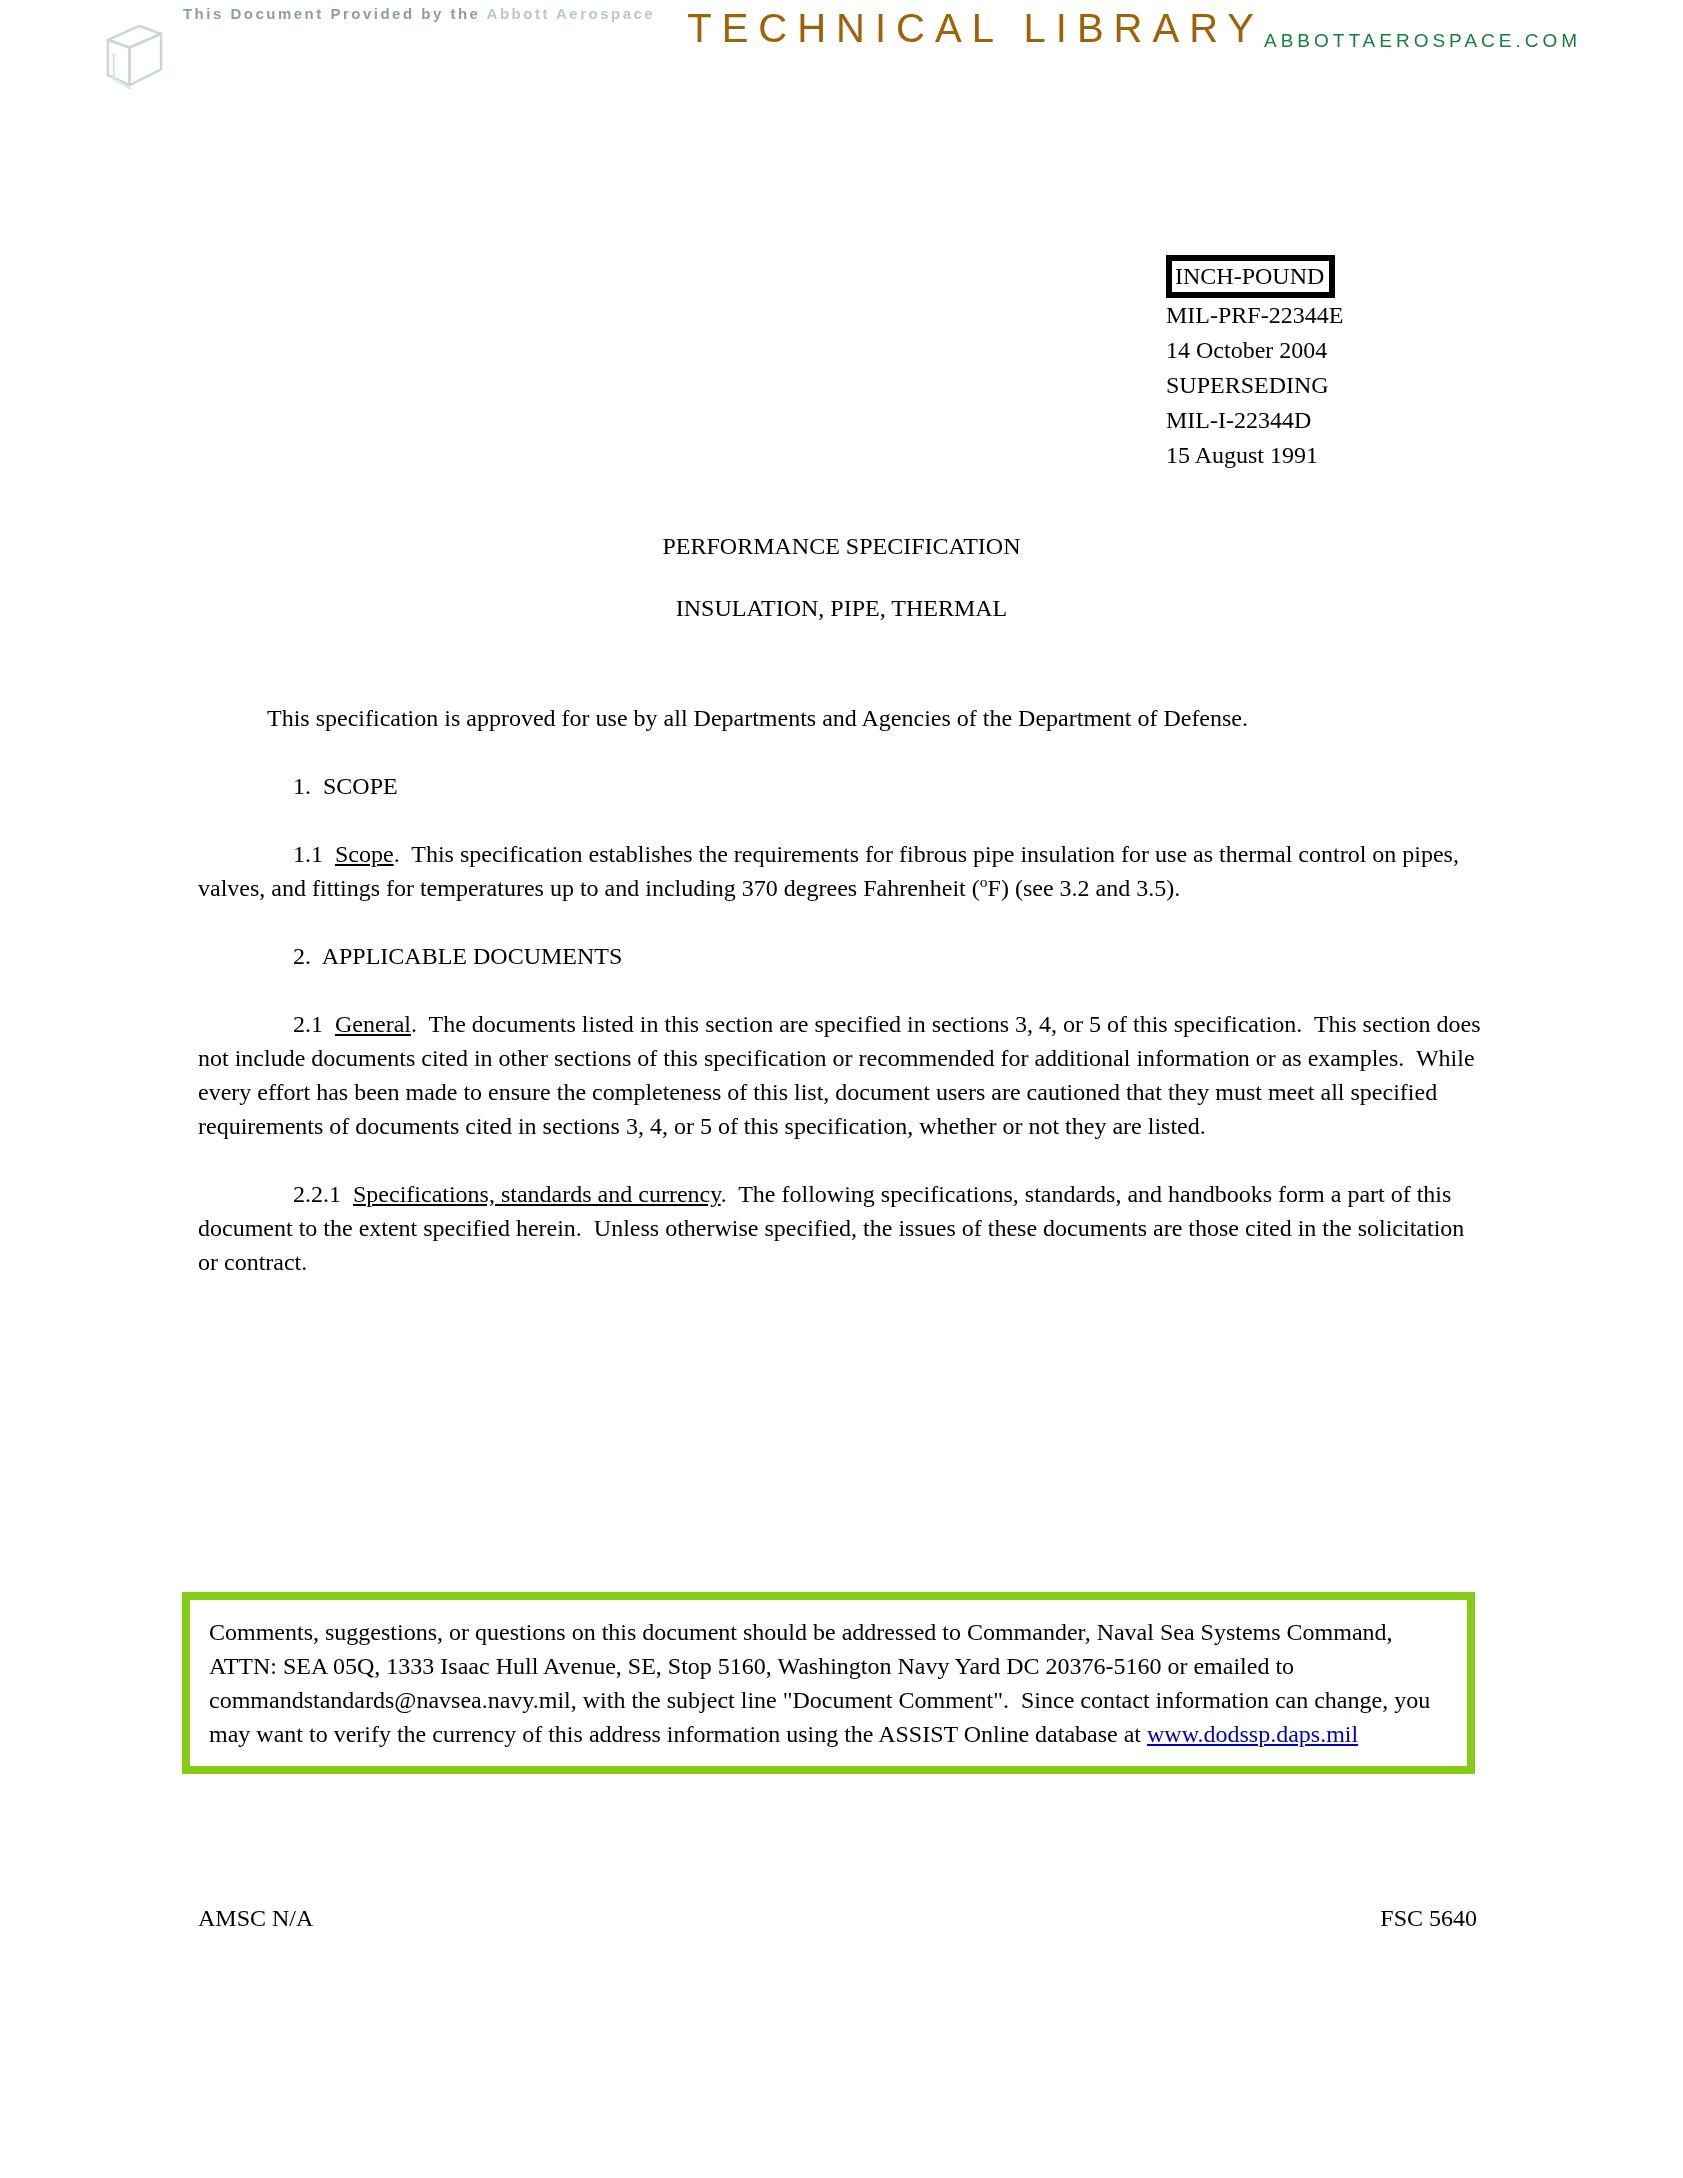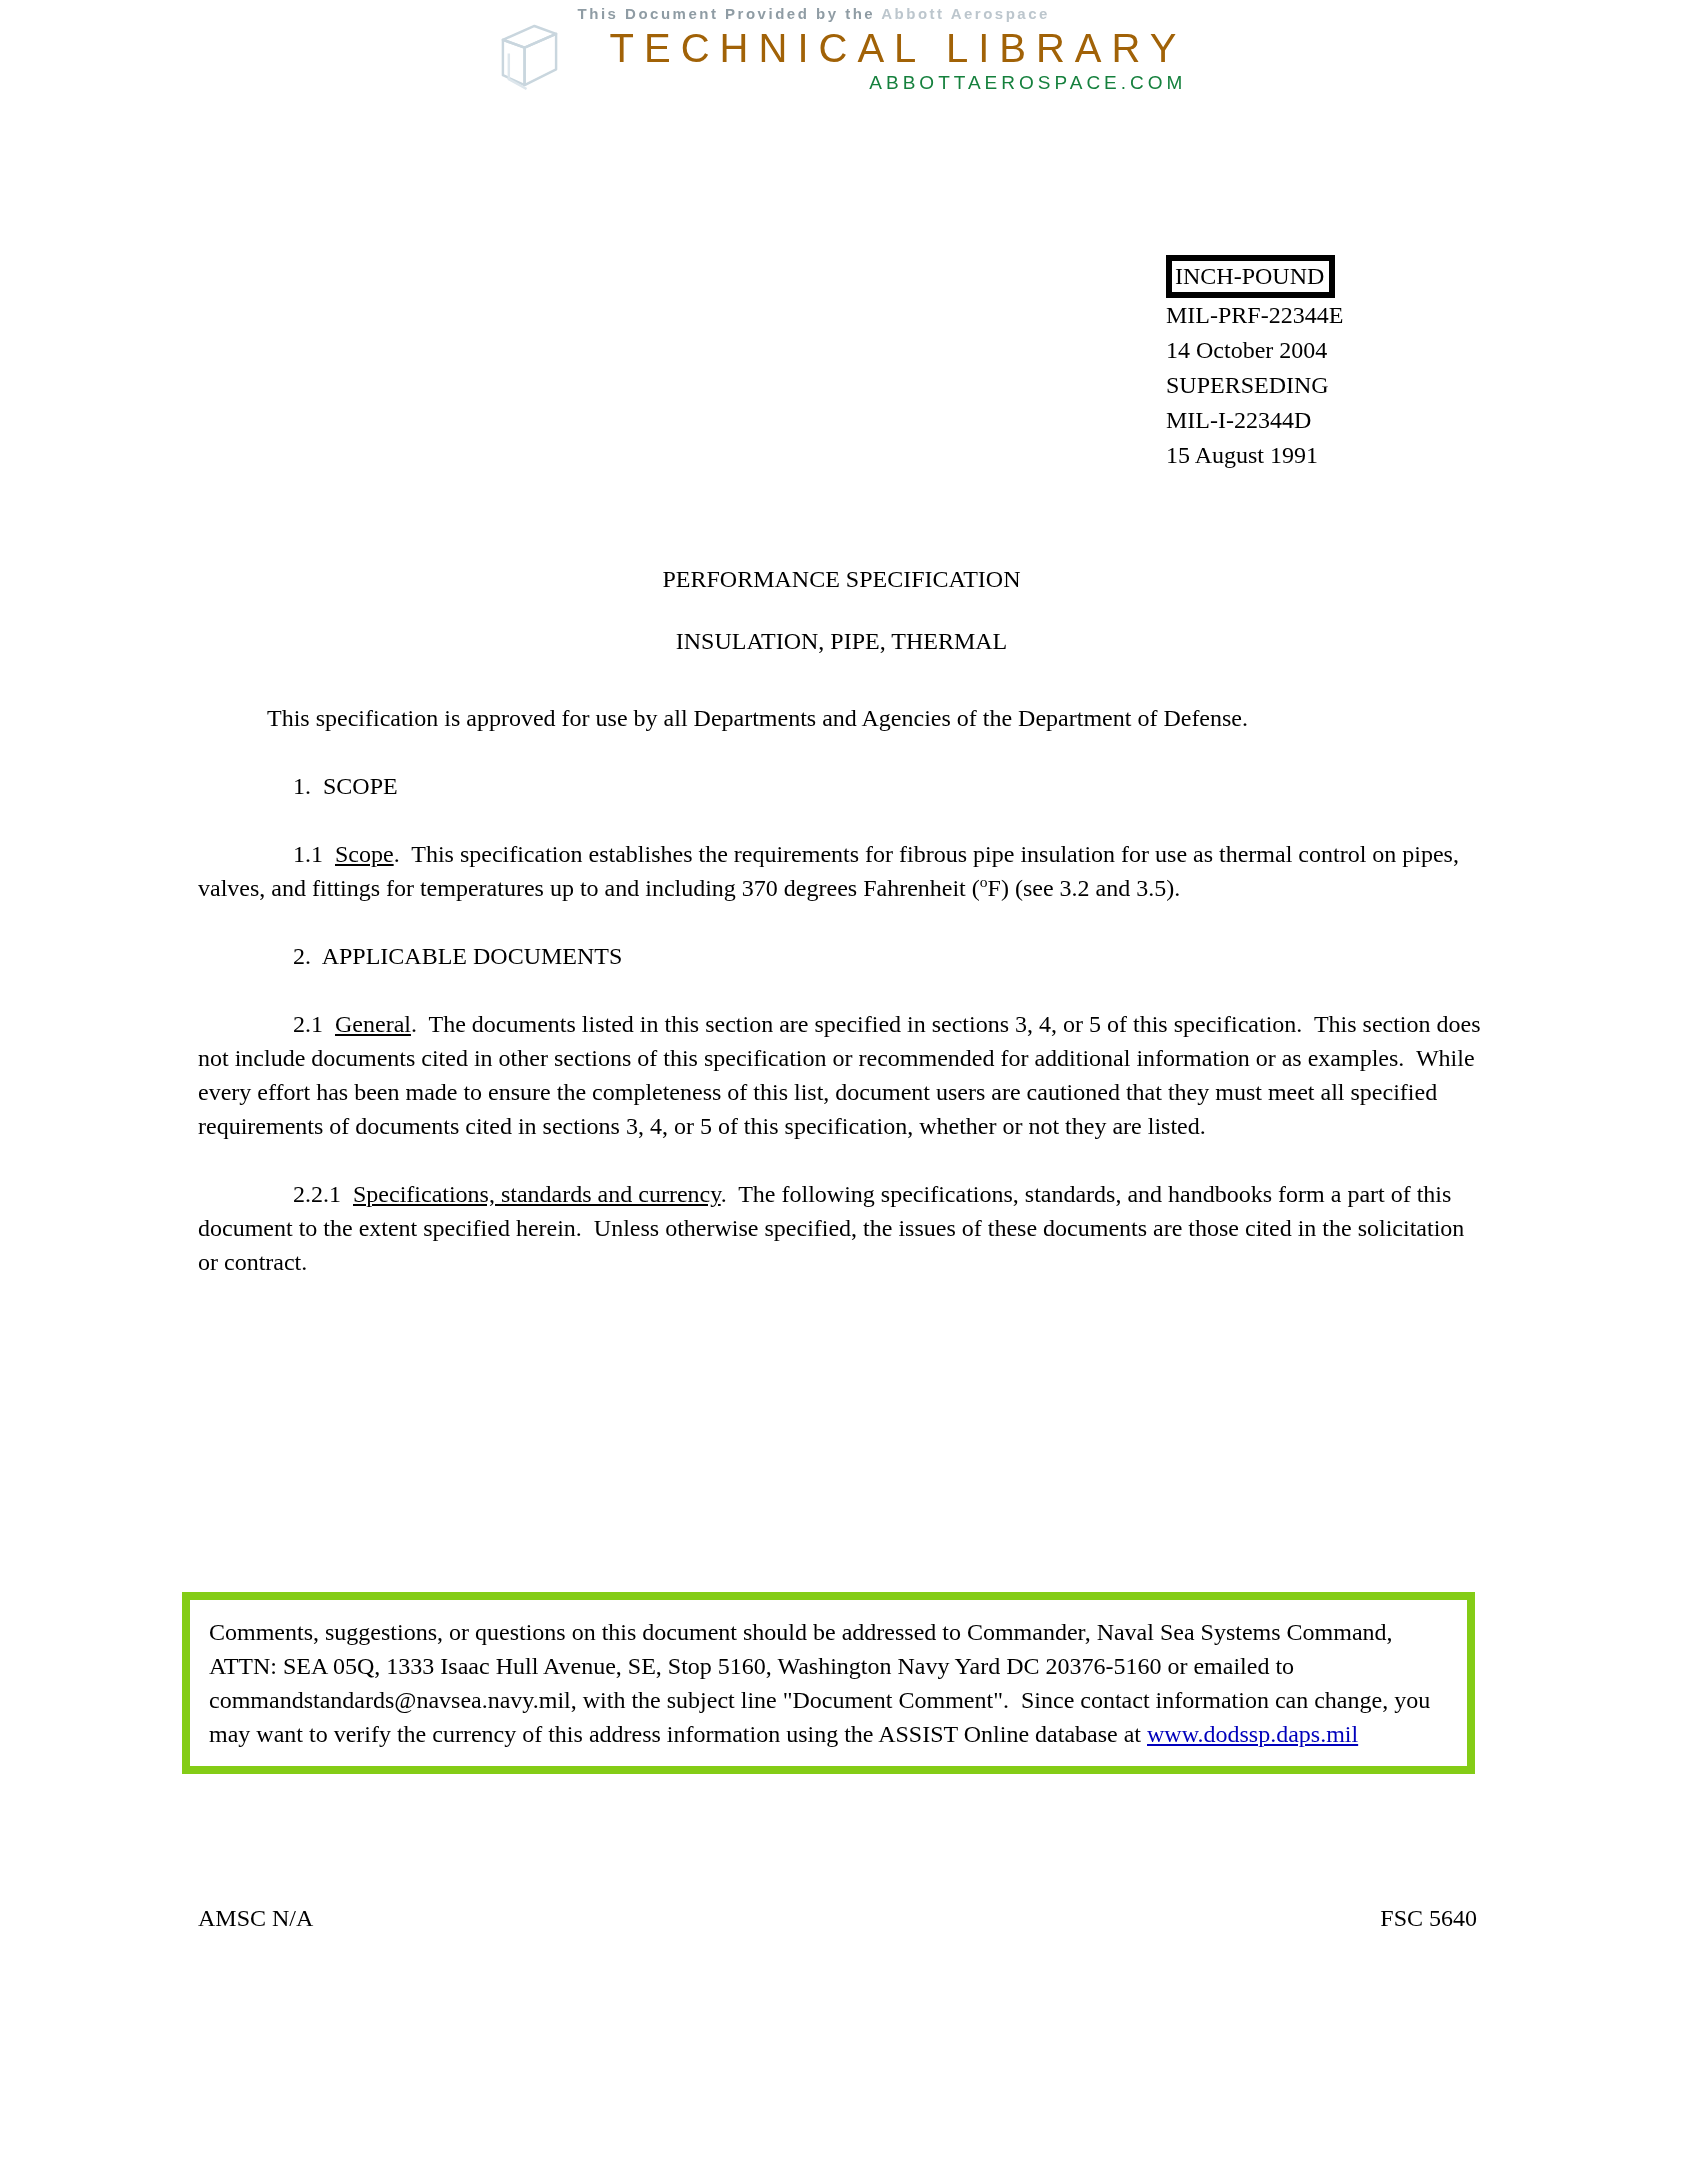--- a/index.html
+++ b/index.html
@@ -21,21 +21,21 @@
     position: absolute;
     top: 4px;
     left: 0;
     width: 100%;
     display: flex;
     justify-content: center;
     align-items: flex-start;
     gap: 16px;
   }
   .wm-logo { margin-top: 10px; }
-  .wm-text { display: flex; flex-direction: column; text-align: center; }
+  .wm-text { display: flex; flex-direction: row; text-align: center; }
   .wm-line1 {
     font-family: "Liberation Sans", sans-serif;
     font-size: 15px;
     font-weight: bold;
     letter-spacing: 2.5px;
     color: #8f9ca4;
     line-height: 20px;
     align-self: flex-start;
     white-space: pre;
   }
@@ -74,21 +74,20 @@
     line-height: 30px;
   }
 
   
   .title-block {
     position: absolute;
     top: 529px;
     left: 0;
     width: 100%;
     text-align: center;
-    margin-top: 33px;
   }
   .title-block .subtitle { margin-top: 28px; }
 
   
   .body-text {
     position: absolute;
     top: 701px;
     left: 198px;
     width: 1287px;
   }

